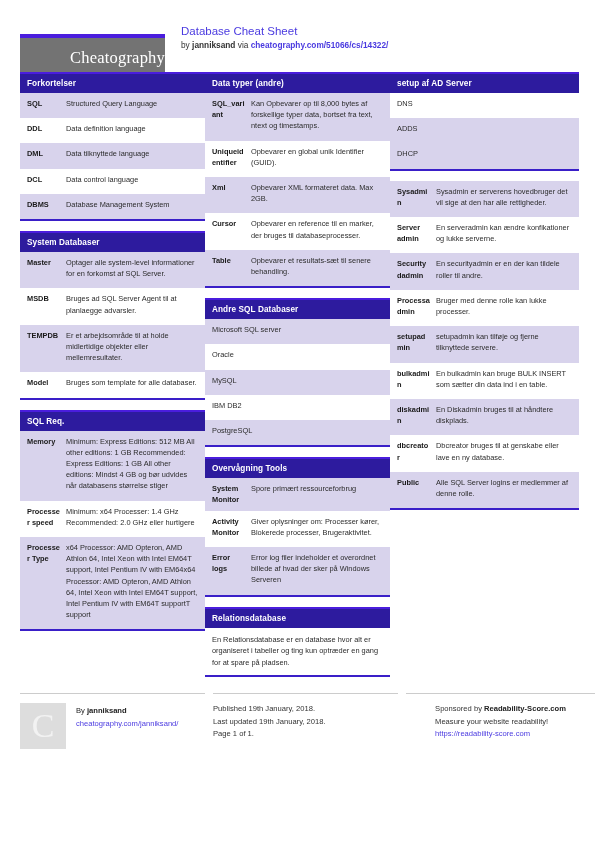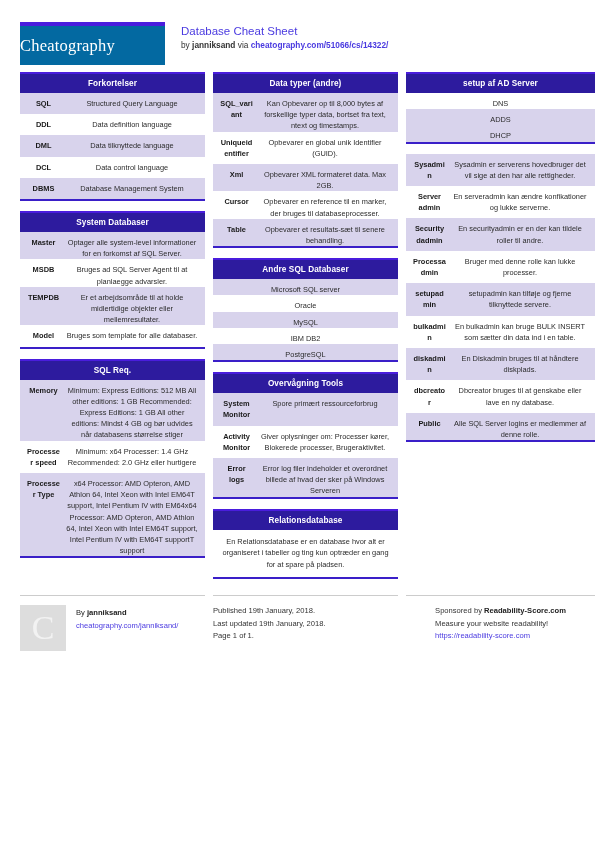--- a/index.html
+++ b/index.html
@@ -8,58 +8,59 @@
     background: #ffffff;
     font-family: "Liberation Sans", sans-serif;
     color: #222222;
   }
   .page { width: 600px; height: 849px; position: relative; padding: 0 20px; }
 
   
   .masthead { display: flex; align-items: flex-start; padding-top: 22px; height: 68px; }
   .logo-block {
     width: 145px; height: 43px;
-    background: #0369a1;
+    background: #737373;
     border-top: 4px solid #4a1ddd;
-    display: flex; align-items: center; justify-content: flex-start;
+    display: flex; align-items: center; justify-content: flex-end;
     flex: 0 0 auto;
+    margin-top: 12px;
   }
   .logo-text {
     font-family: "Liberation Serif", serif;
     color: #ffffff; font-size: 16.5px; letter-spacing: .2px;
   }
   .title-block { padding-left: 16px; padding-top: 2px; }
   .sheet-title { color: #4a3ae0; font-size: 11.5px; line-height: 15px; }
   .byline { font-size: 8.3px; color: #333; line-height: 13px; margin-top: 0; }
   .byline b { font-weight: bold; color: #333; }
   .byline .lnk { color: #4a3ae0; font-weight: bold; }
 
   
-  .columns { display: flex; gap: 8px; align-items: flex-start; margin-top: 4px; text-align: center; }
+  .columns { display: flex; align-items: flex-start; margin-top: 4px; }
   .col { width: 185px; flex: 0 0 185px; }
   .col.c3 { width: 189px; flex: 0 0 189px; }
 
   .card { margin-bottom: 10px; border-bottom: 2px solid #3a1fc8; }
   .card-header {
     background: #2d1b9e;
     color: #ffffff;
     font-size: 8.2px; font-weight: bold;
     padding: 5px 7px 5px 7px;
     border-top: 2px solid #4a1ddd;
     letter-spacing: .1px;
   }
   .row { display: flex; font-size: 7.4px; line-height: 11.2px; }
   .row.alt { background: #d8d3ec; }
   .row .k {
     width: 44px; flex: 0 0 44px;
     font-weight: bold; color: #1a1a1a;
     padding: 5px 4px 5px 7px;
     word-break: break-word;
   }
-  .row .v { flex: 1 1 auto; padding: 5px 7px 0 2px; color: #2b2b2b; }
+  .row .v { flex: 1 1 auto; padding: 5px 7px 9px 2px; color: #2b2b2b; }
   .row.single .v { padding-left: 7px; }
   .para { font-size: 7.4px; line-height: 11.6px; padding: 6px 7px 7px 7px; color: #2b2b2b; }
 
   
   .footer { display: flex; margin-top: 6px; gap: 8px; }
   .fcol { width: 185px; flex: 0 0 185px; border-top: 1px solid #cccccc; padding-top: 9px; display: flex; }
   .fcol.f3 { width: 189px; flex: 0 0 189px; justify-content: center; }
   .avatar {
     width: 46px; height: 46px; background: #dddddd; flex: 0 0 46px;
     display: flex; align-items: center; justify-content: center;

